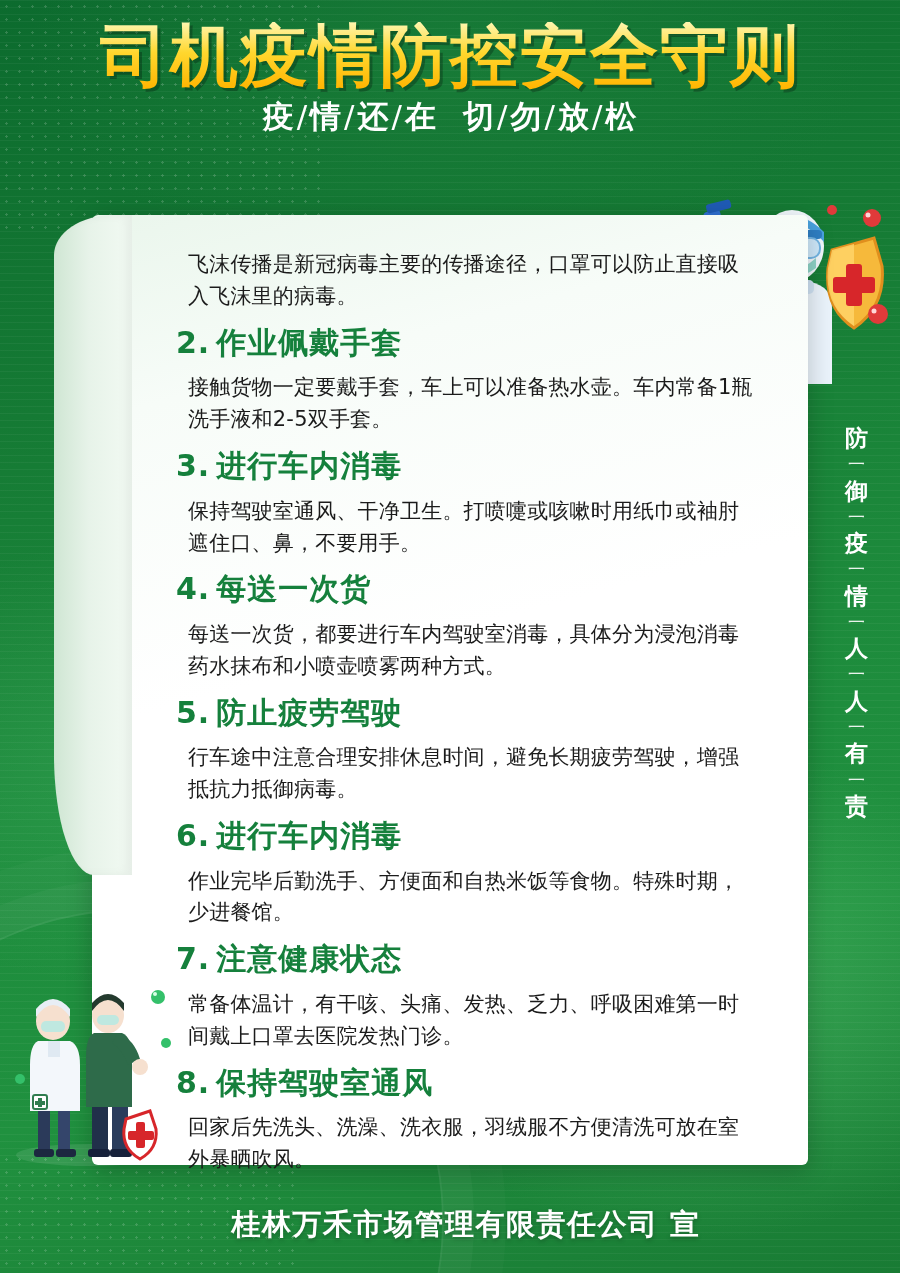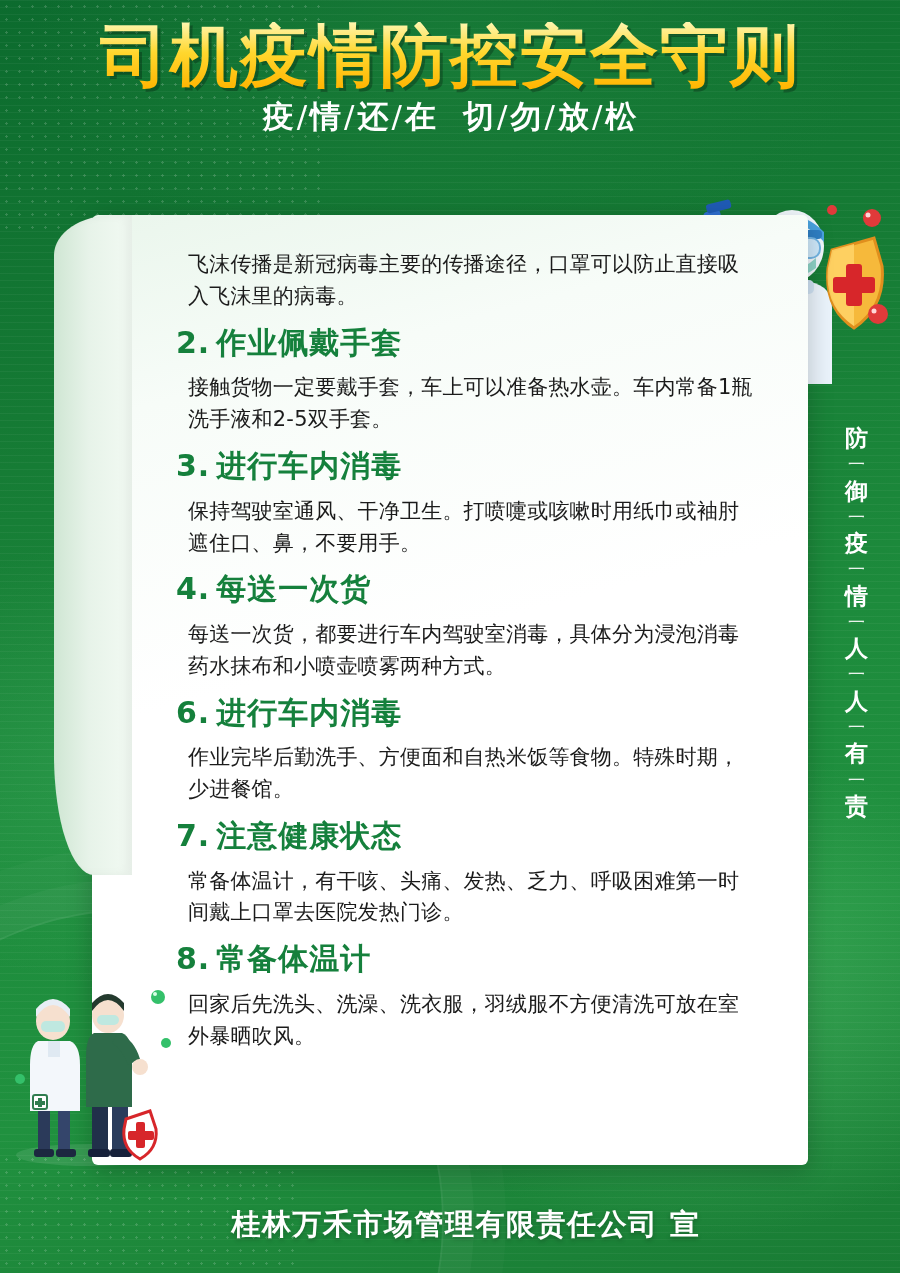--- a/index.html
+++ b/index.html
@@ -327,38 +327,44 @@
         <p class="item-body">保持驾驶室通风、干净卫生。打喷嚏或咳嗽时用纸巾或袖肘遮住口、鼻，不要用手。</p>
       </div>
 
       <div class="item">
         <div class="item-title">
           <span class="num">4.</span><span>每送一次货</span>
         </div>
         <p class="item-body">每送一次货，都要进行车内驾驶室消毒，具体分为浸泡消毒药水抹布和小喷壶喷雾两种方式。</p>
       </div>
 
+      <div class="item">
+        <div class="item-title">
+          <span class="num">5.</span><span>防止疲劳驾驶</span>
+        </div>
+        <p class="item-body">行车途中注意合理安排休息时间，避免长期疲劳驾驶，增强抵抗力抵御病毒。</p>
+      </div>
 
       <div class="item">
         <div class="item-title">
           <span class="num">6.</span><span>进行车内消毒</span>
         </div>
         <p class="item-body">作业完毕后勤洗手、方便面和自热米饭等食物。特殊时期，少进餐馆。</p>
       </div>
 
       <div class="item">
         <div class="item-title">
           <span class="num">7.</span><span>注意健康状态</span>
         </div>
         <p class="item-body">常备体温计，有干咳、头痛、发热、乏力、呼吸困难第一时间戴上口罩去医院发热门诊。</p>
       </div>
 
       <div class="item">
         <div class="item-title">
-          <span class="num">8.</span><span>常备体温计</span>
+          <span class="num">8.</span><span>保持驾驶室通风</span>
         </div>
         <p class="item-body">回家后先洗头、洗澡、洗衣服，羽绒服不方便清洗可放在室外暴晒吹风。</p>
       </div>
 
     </div>
   </div>
 
   <svg id="people-art" viewBox="0 0 165 185">
     <ellipse cx="82" cy="172" rx="74" ry="11" fill="rgba(255,255,255,0.10)"></ellipse>
 

